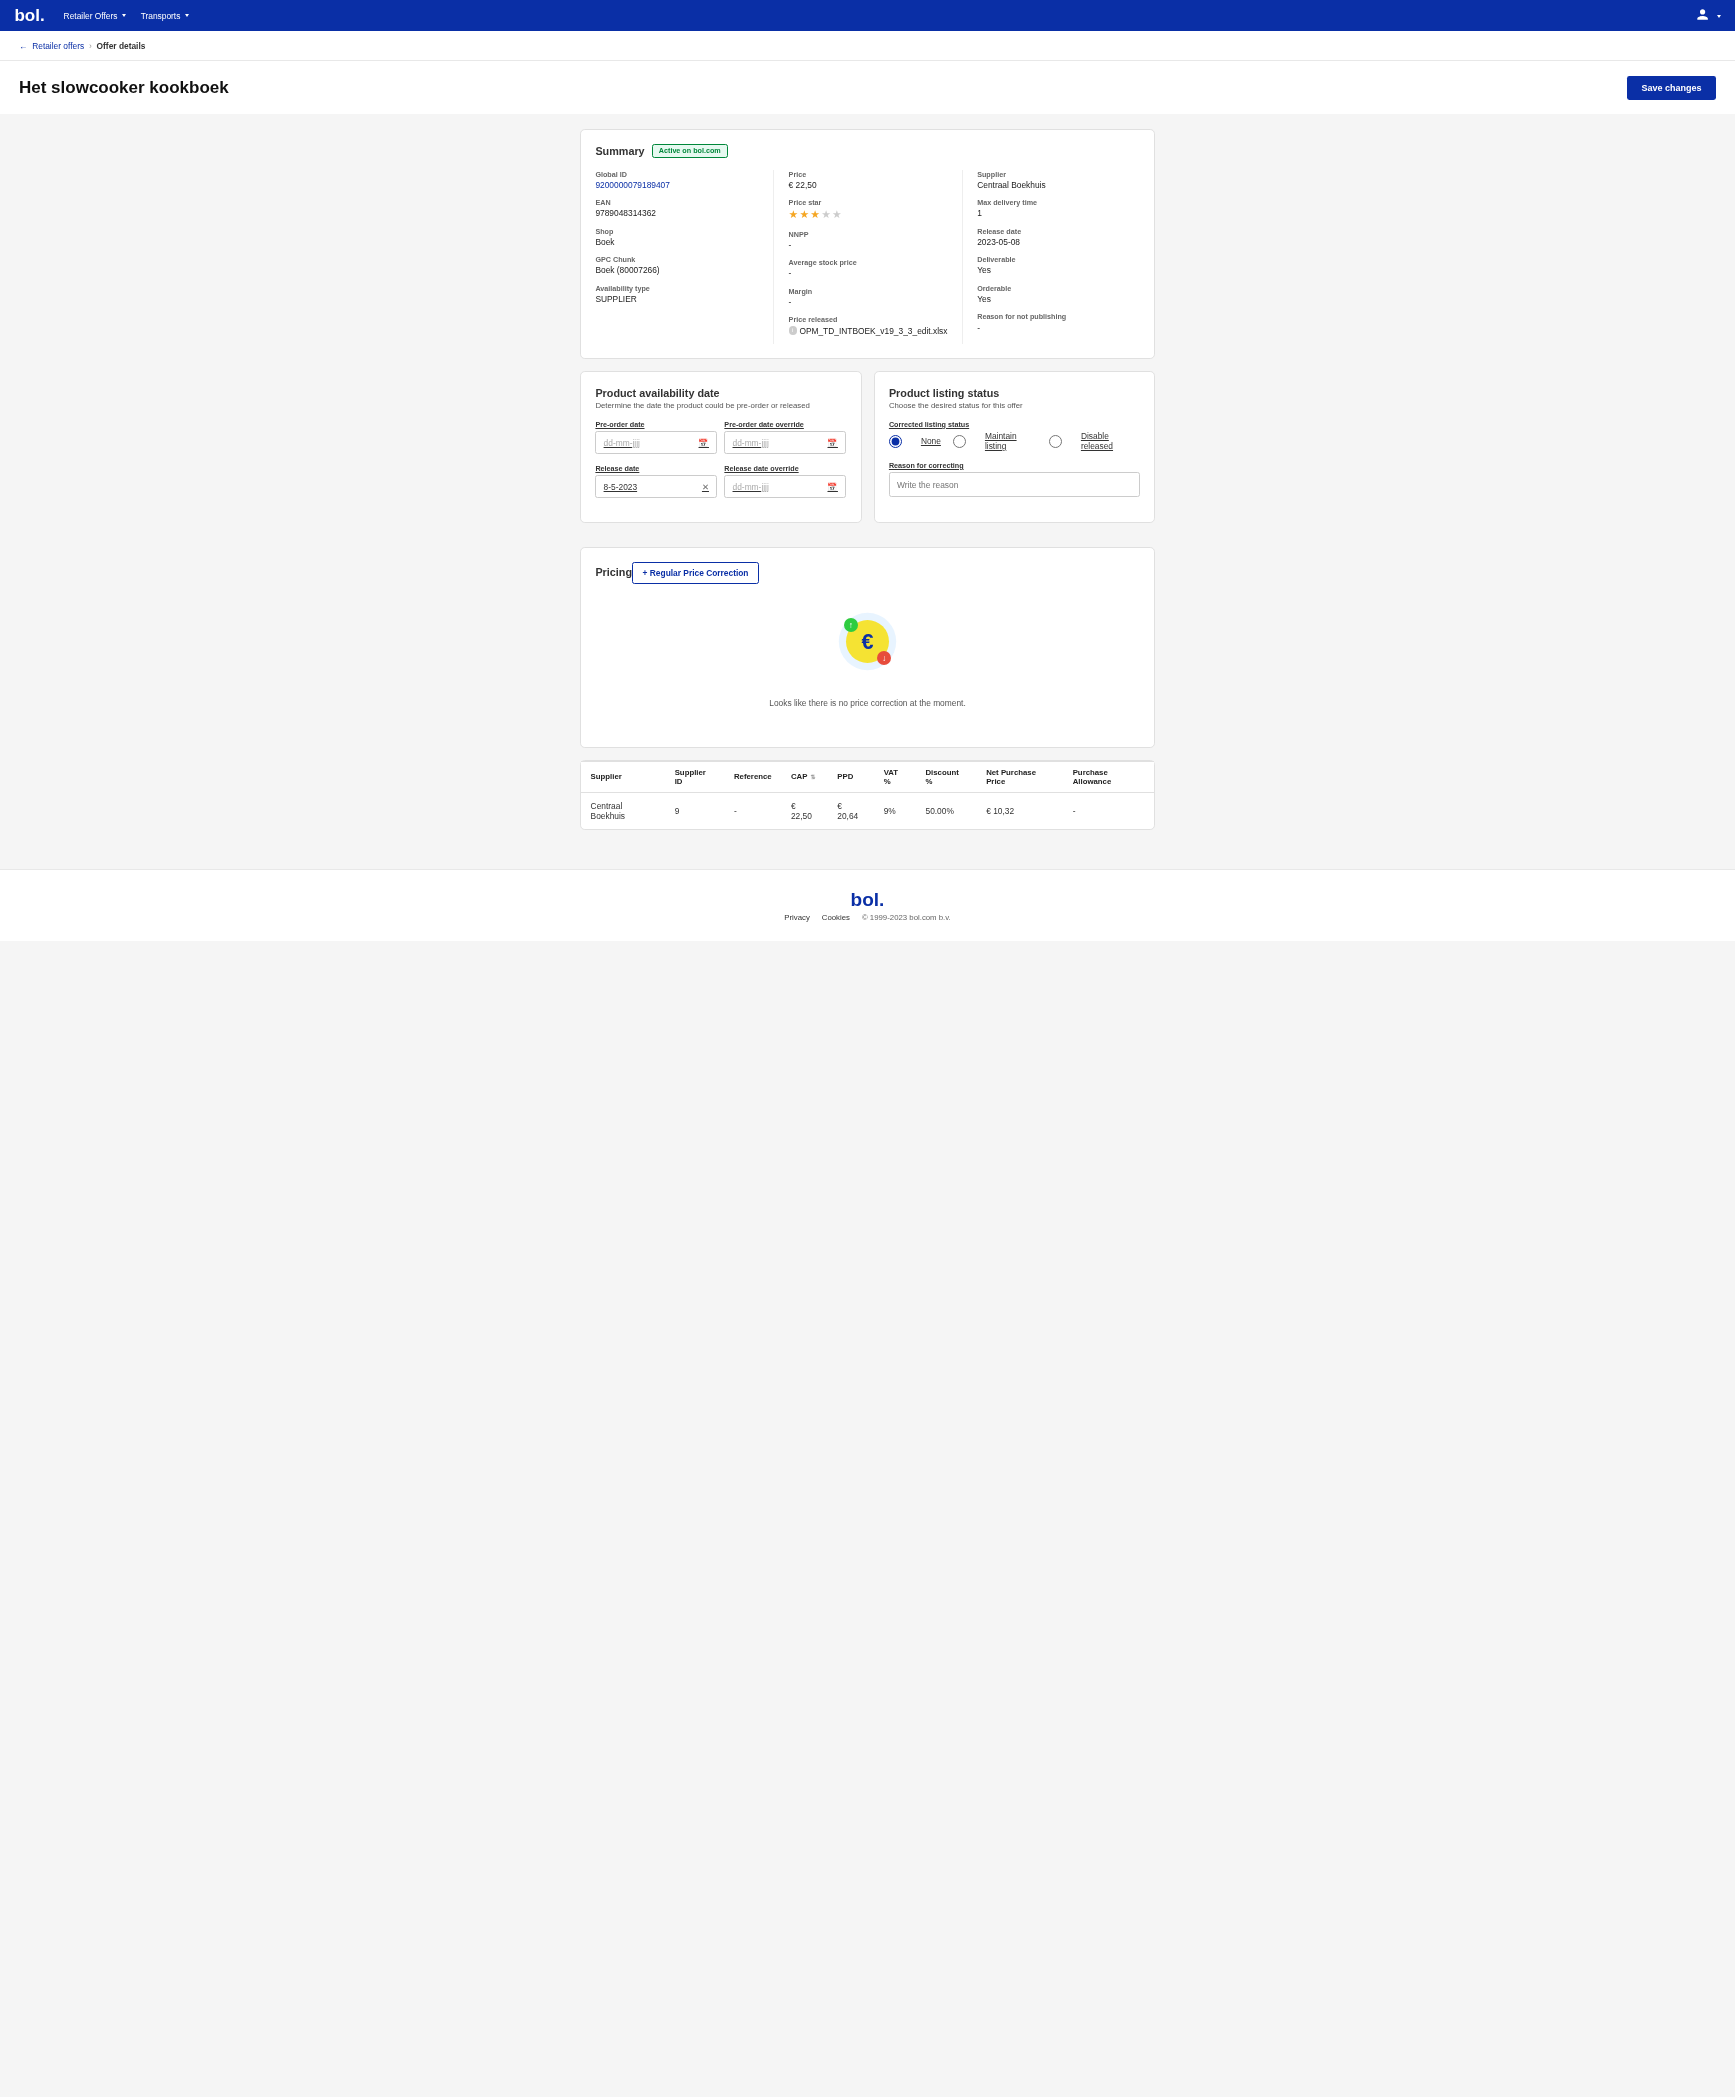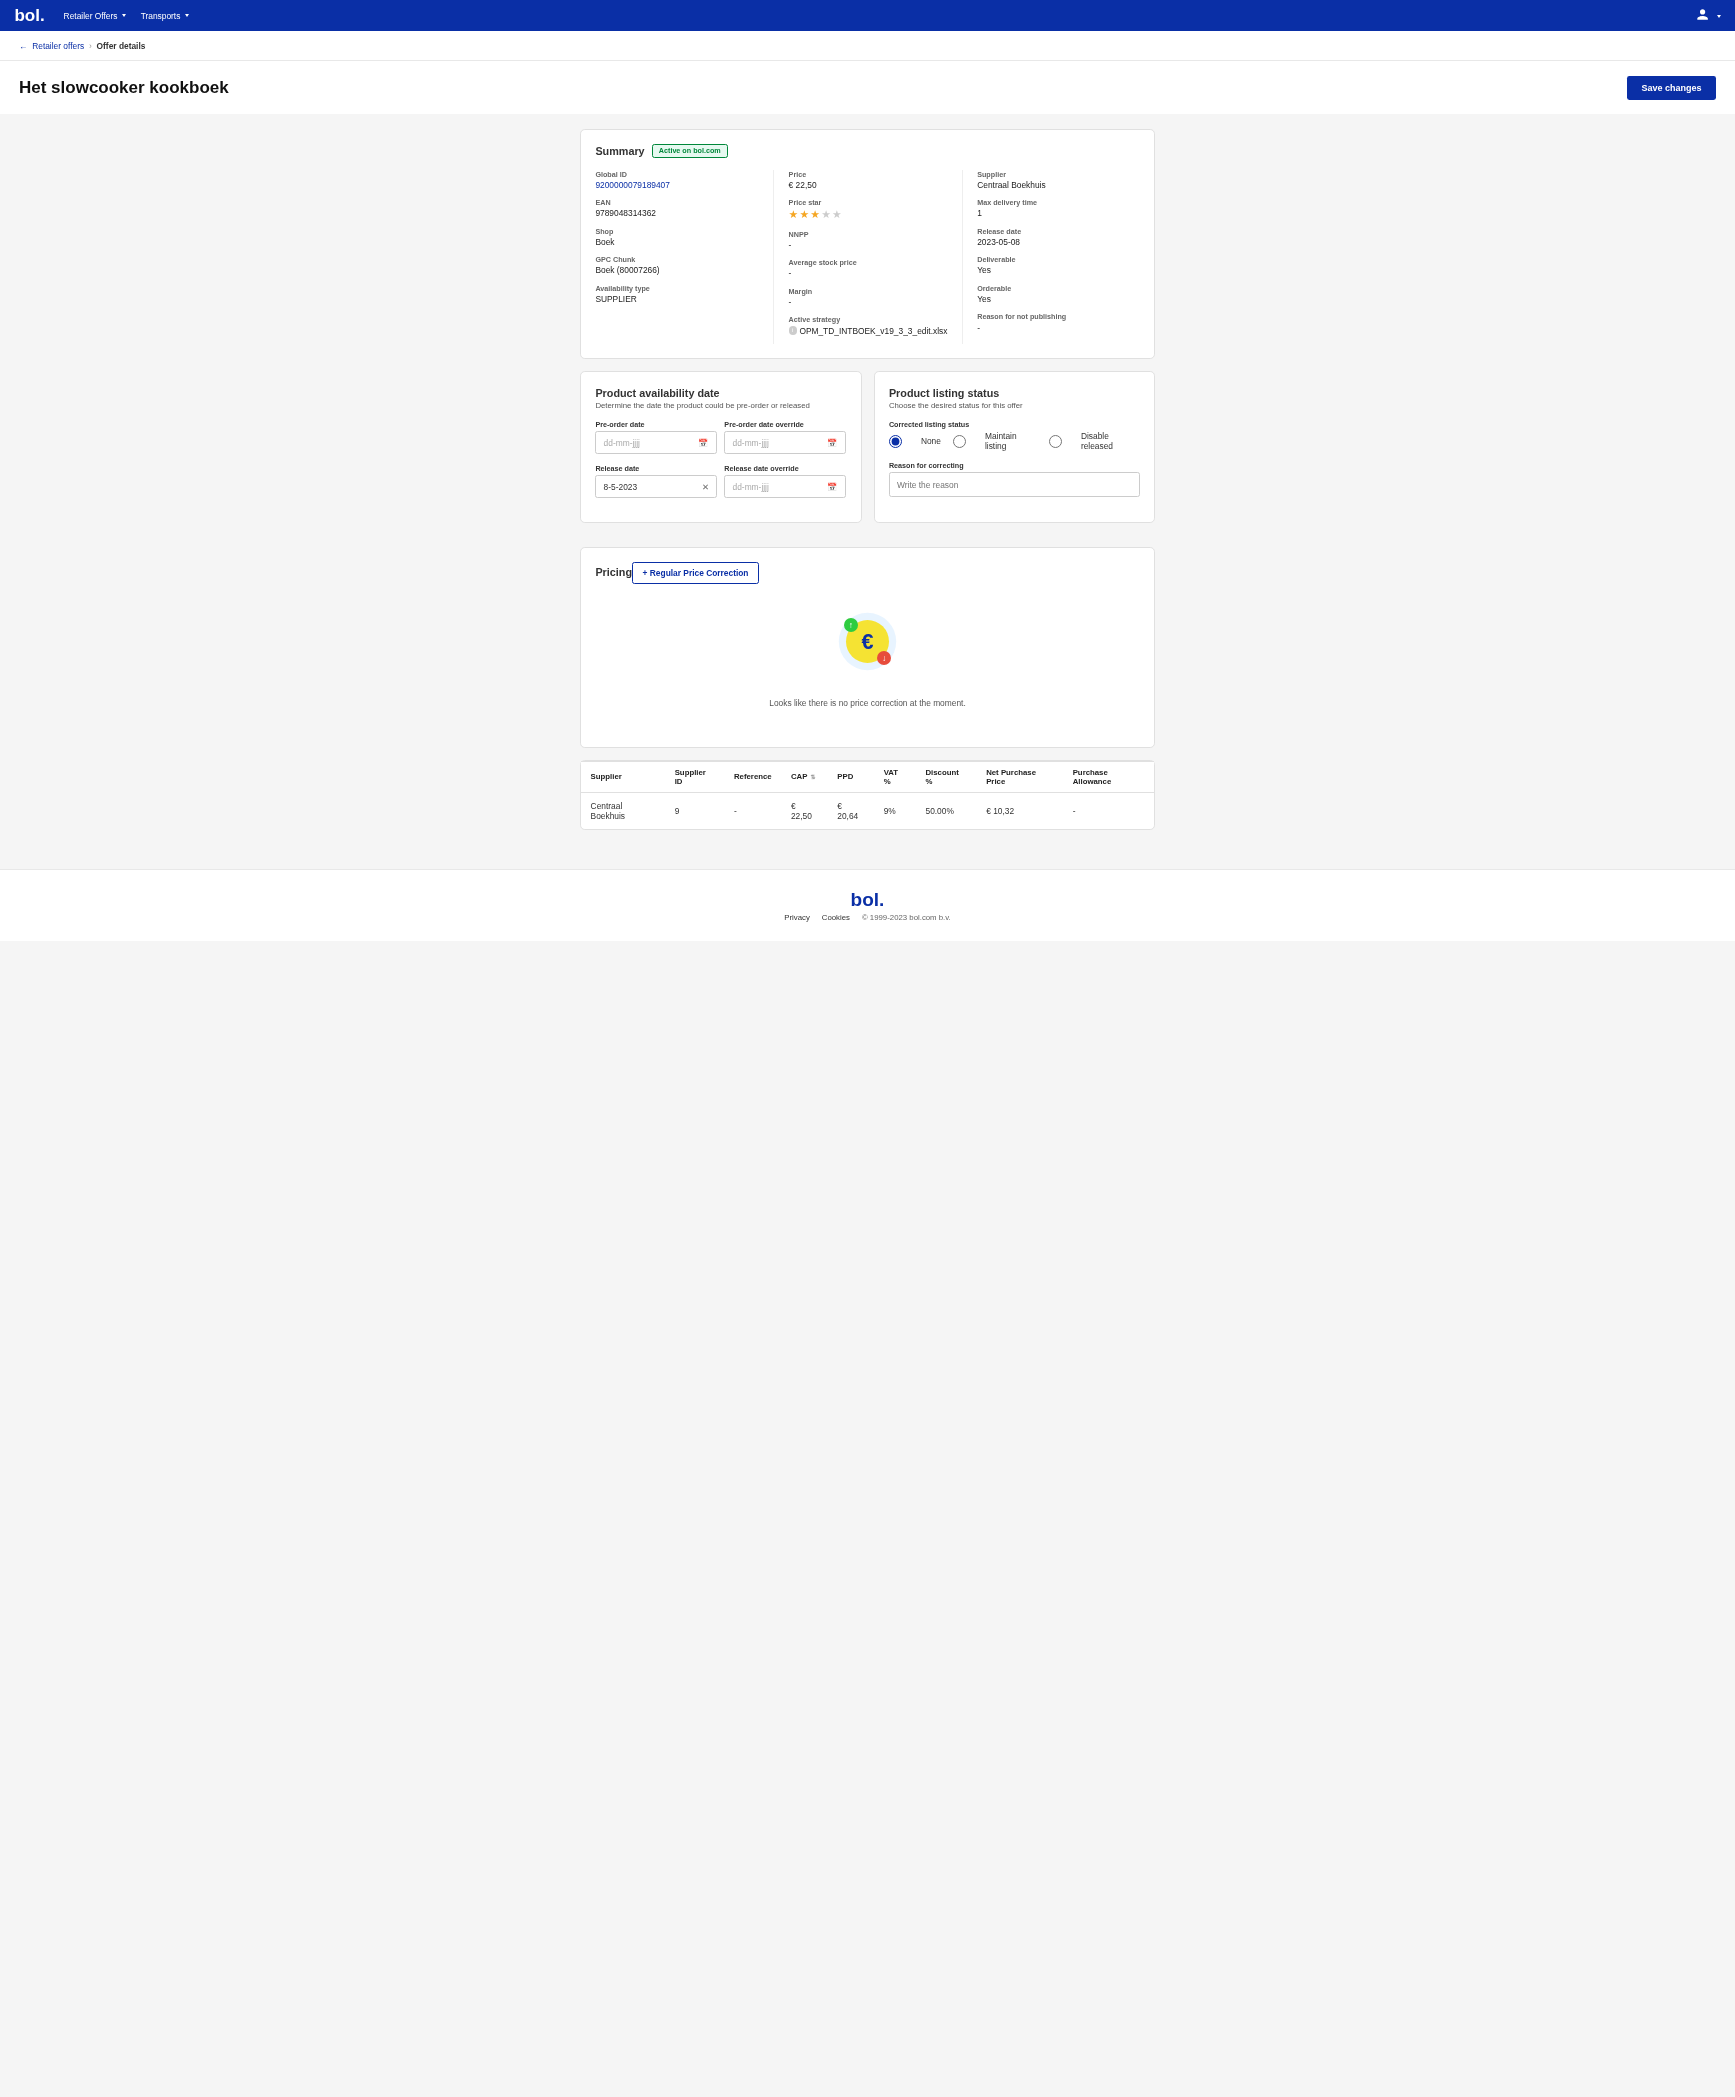--- a/index.html
+++ b/index.html
@@ -48,21 +48,21 @@
     .star { font-size: 10.8px; }
     .star.filled { color: #f5a623; }
     .star.empty { color: #ccc; }
 
     
     .two-col { display: grid; grid-template-columns: 1fr 1fr; gap: 12px; margin-bottom: 12px; }
 
     .section-title { font-size: 10.8px; font-weight: 700; margin-bottom: 2.4px; }
     .section-subtitle { font-size: 7.8px; color: #555; margin-bottom: 9.6px; }
 
-    .form-group { margin-bottom: 9.6px; }
+    .form-group { margin-bottom: 9.6px; text-decoration: underline; }
     .form-label { font-size: 7.2px; font-weight: 600; color: #333; margin-bottom: 2.4px; display: block; }
     .form-input { width: 100%; border: 0.6px solid #ccc; border-radius: 2.4px; padding: 4.8px 7.2px; font-size: 8.4px; color: #aaa; display: flex; align-items: center; justify-content: space-between; height: 23px; }
     .form-input.has-value { color: #333; }
     .input-row { display: grid; grid-template-columns: 1fr 1fr; gap: 7.2px; }
 
     .radio-group { display: flex; gap: 12px; margin-bottom: 9.6px; }
     .radio-item { display: flex; align-items: center; gap: 19px; font-size: 8.4px; cursor: pointer; }
     .radio-item input[type=radio] { accent-color: #0a2fa6; }
 
     .reason-input { width: 100%; border: 0.6px solid #ccc; border-radius: 2.4px; padding: 6px 7.2px; font-size: 8.4px; color: #aaa; height: 25px; }
@@ -185,21 +185,21 @@
         </div>
         <div class="info-row">
           <div class="info-label">Average stock price</div>
           <div class="info-value">-</div>
         </div>
         <div class="info-row">
           <div class="info-label">Margin</div>
           <div class="info-value">-</div>
         </div>
         <div class="info-row">
-          <div class="info-label">Active strategy</div>
+          <div class="info-label">Price released</div>
           <div class="info-value" style="display:flex;align-items:center;gap:2.4px;">
             <span style="width:8.4px;height:8.4px;background:#ccc;border-radius:50%;display:inline-block;font-size:6px;text-align:center;line-height:8.4px;color:white;">i</span>
             <span>OPM_TD_INTBOEK_v19_3_3_edit.xlsx</span>
           </div>
         </div>
       </div>
 
       <div class="summary-col">
         <div class="info-row">
           <div class="info-label">Supplier</div>

